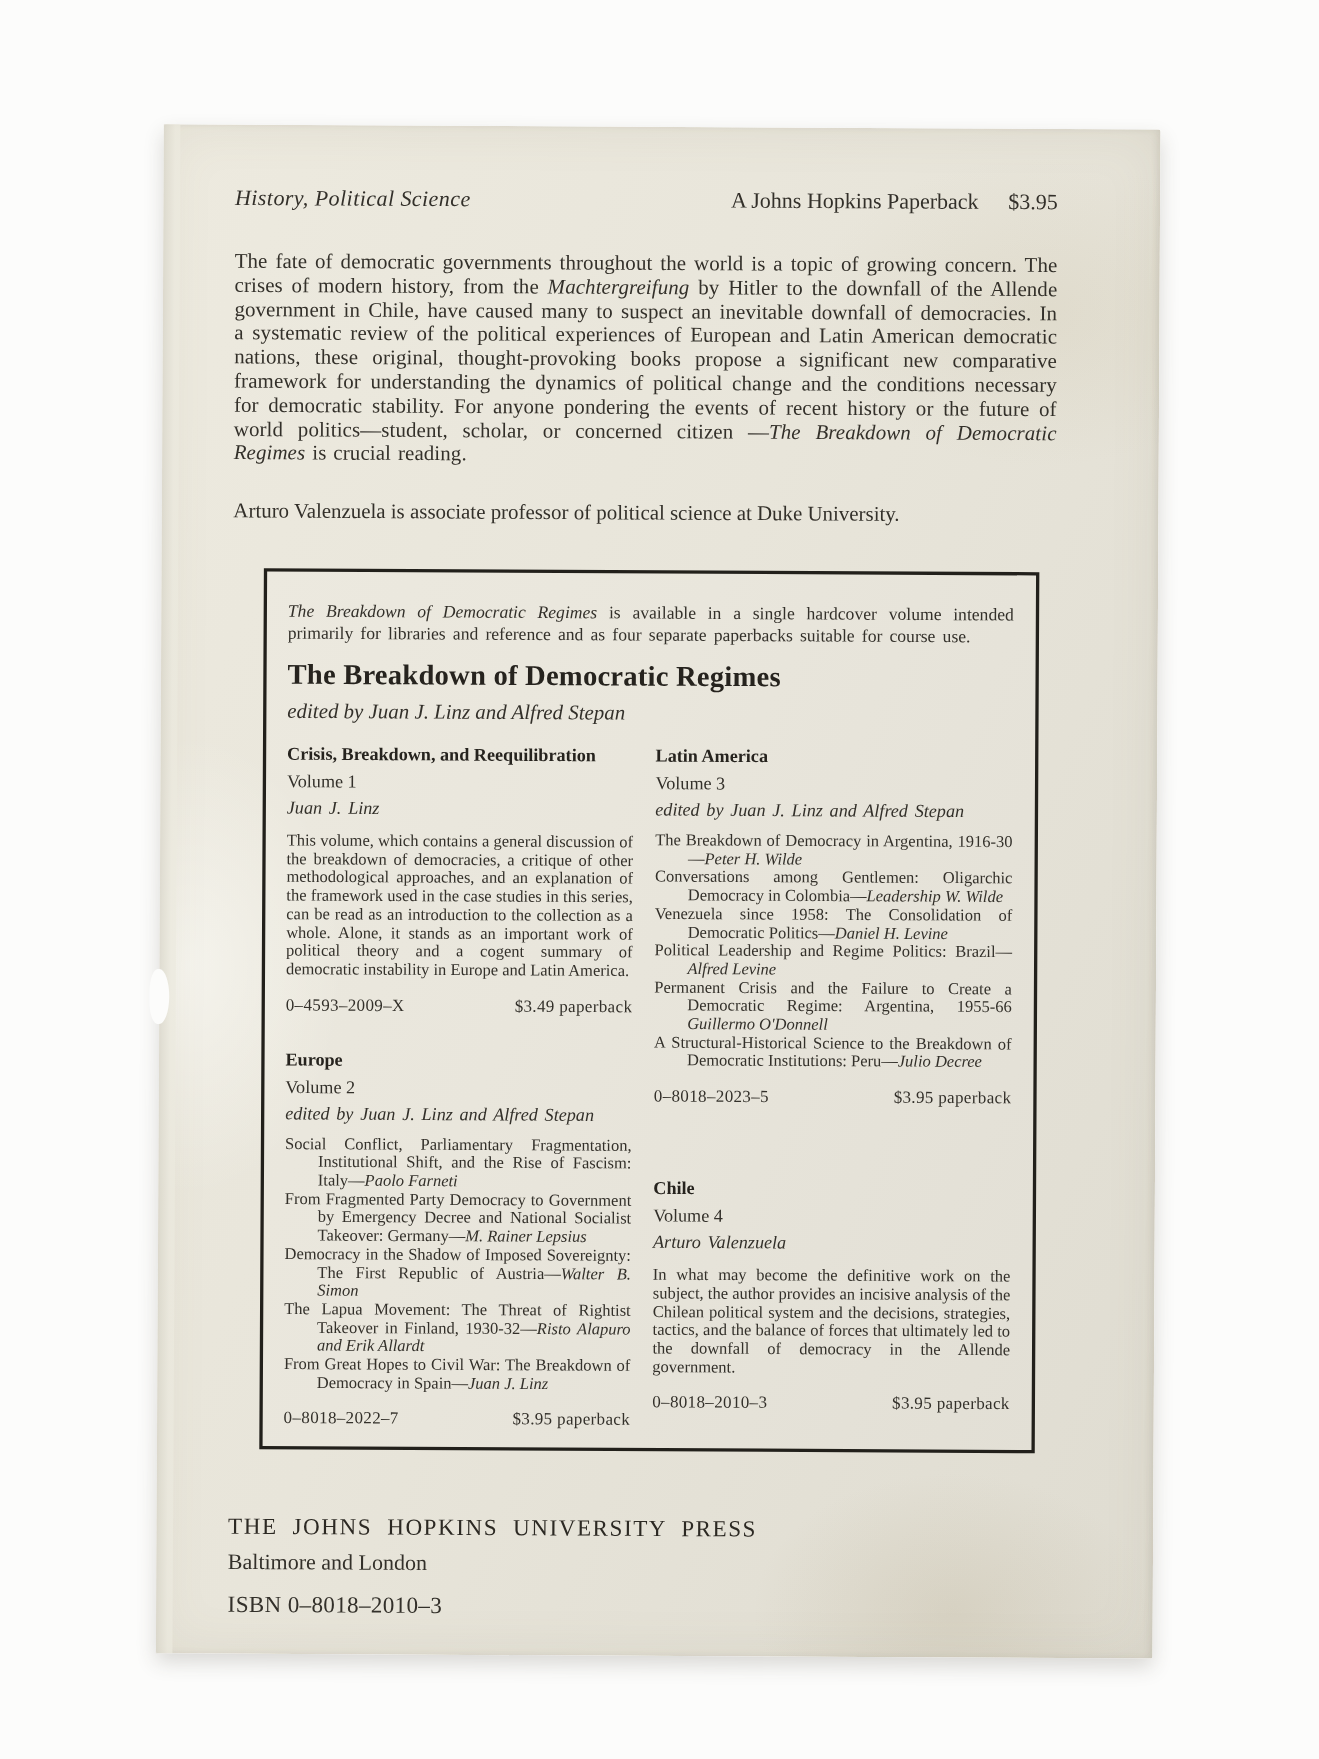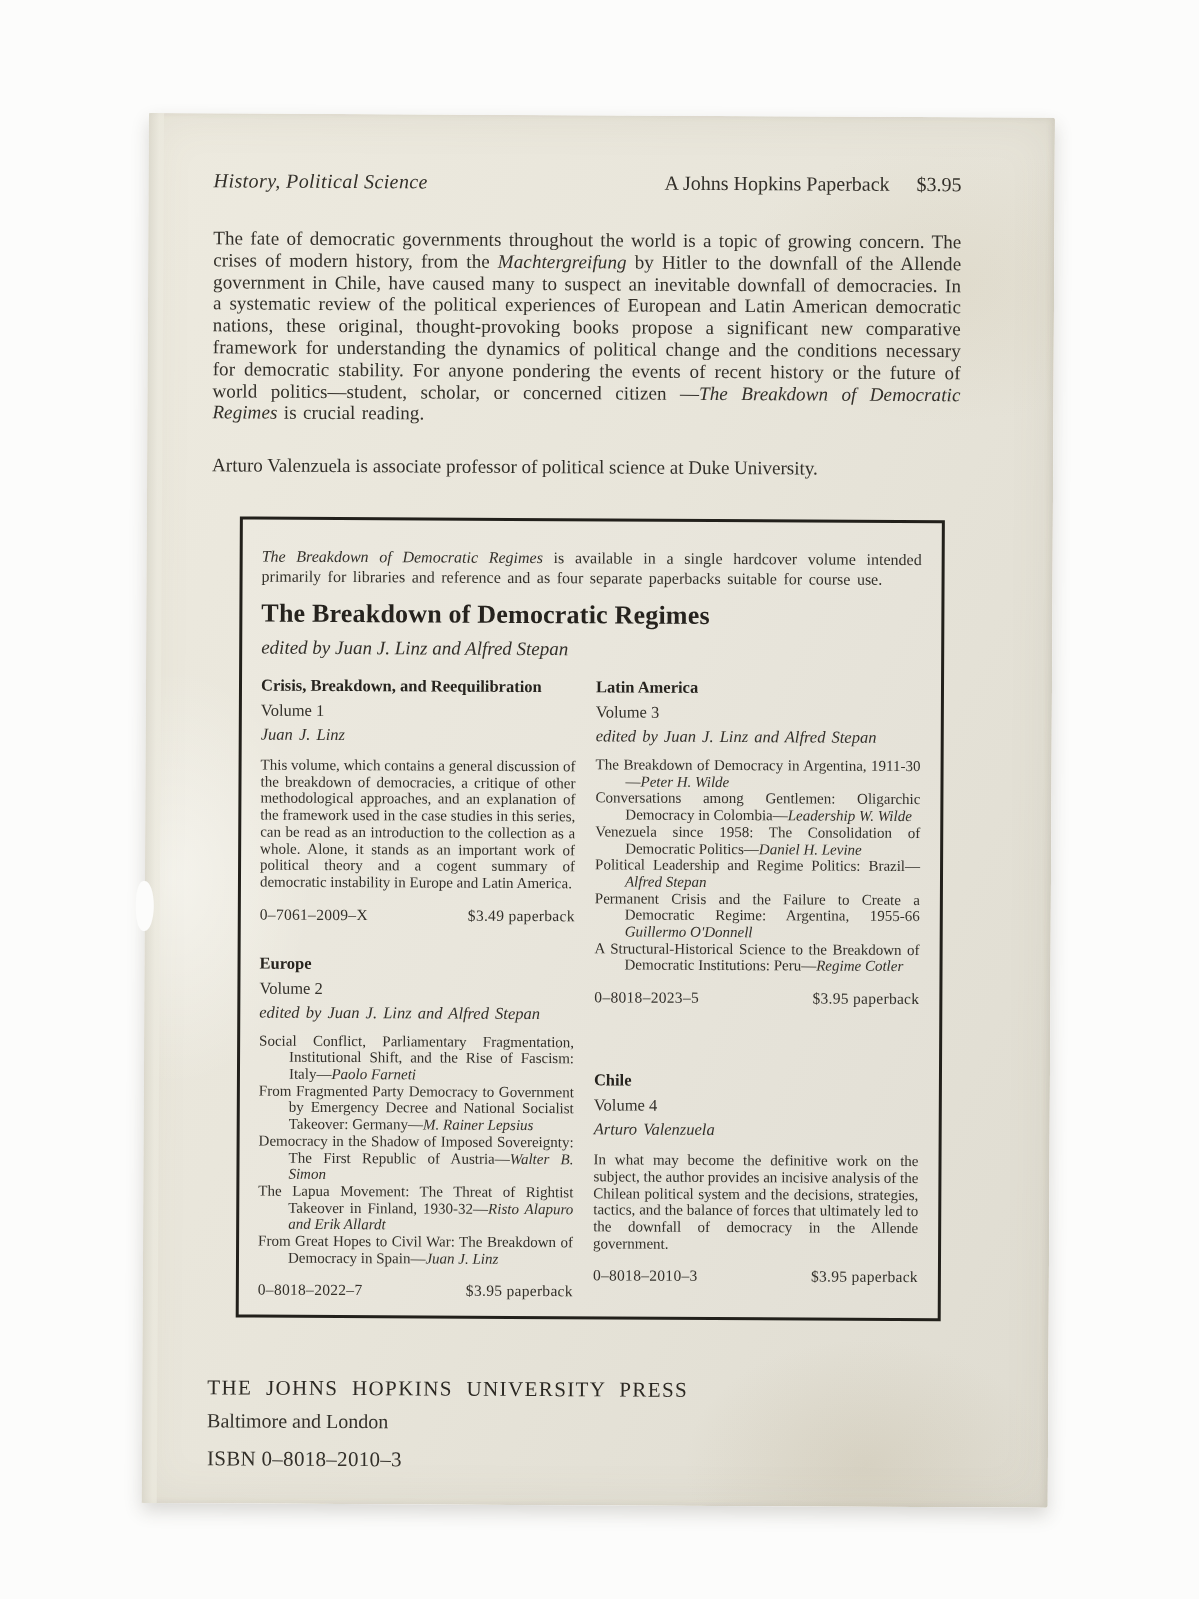--- a/index.html
+++ b/index.html
@@ -113,21 +113,21 @@
 
       <div class="cols">
         <div class="colL">
 
           <div class="vol vol1">
             <h2>Crisis, Breakdown, and Reequilibration</h2>
             <p class="vnum">Volume 1</p>
             <p class="vby">Juan J. Linz</p>
             <p class="vdesc">This volume, which contains a general discussion of the breakdown of democracies, a critique of other methodological approaches, and an explanation of the framework used in the case studies in this series, can be read as an introduction to the collection as a whole. Alone, it stands as an important work of political theory and a cogent summary of democratic instability in Europe and Latin America.</p>
             <div class="isbnrow">
-              <span>0–7061–2009–X</span>
+              <span>0–4593–2009–X</span>
               <span>$3.49 paperback</span>
             </div>
           </div>
 
           <div class="vol vol2">
             <h2>Europe</h2>
             <p class="vnum">Volume 2</p>
             <p class="vby">edited by Juan J. Linz and Alfred Stepan</p>
             <ul class="contents">
               <li><span>Social Conflict, Parliamentary Fragmentation, Institutional Shift, and the Rise of Fascism: Italy—</span><i>Paolo Farneti</i></li>
@@ -143,26 +143,26 @@
           </div>
 
         </div>
         <div class="colR">
 
           <div class="vol vol3">
             <h2>Latin America</h2>
             <p class="vnum">Volume 3</p>
             <p class="vby">edited by Juan J. Linz and Alfred Stepan</p>
             <ul class="contents">
-              <li><span>The Breakdown of Democracy in Argentina, 1911-30—</span><i>Peter H. Wilde</i></li>
+              <li><span>The Breakdown of Democracy in Argentina, 1916-30—</span><i>Peter H. Wilde</i></li>
               <li><span>Conversations among Gentlemen: Oligarchic Democracy in Colombia—</span><i>Leadership W. Wilde</i></li>
               <li><span>Venezuela since 1958: The Consolidation of Democratic Politics—</span><i>Daniel H. Levine</i></li>
-              <li><span>Political Leadership and Regime Politics: Brazil—</span><i>Alfred Stepan</i></li>
+              <li><span>Political Leadership and Regime Politics: Brazil—</span><i>Alfred Levine</i></li>
               <li><span>Permanent Crisis and the Failure to Create a Democratic Regime: Argentina, 1955-66 </span><i>Guillermo O'Donnell</i></li>
-              <li><span>A Structural-Historical Science to the Breakdown of Democratic Institutions: Peru—</span><i>Regime Cotler</i></li>
+              <li><span>A Structural-Historical Science to the Breakdown of Democratic Institutions: Peru—</span><i>Julio Decree</i></li>
             </ul>
             <div class="isbnrow">
               <span>0–8018–2023–5</span>
               <span>$3.95 paperback</span>
             </div>
           </div>
 
           <div class="vol vol4">
             <h2>Chile</h2>
             <p class="vnum">Volume 4</p>

